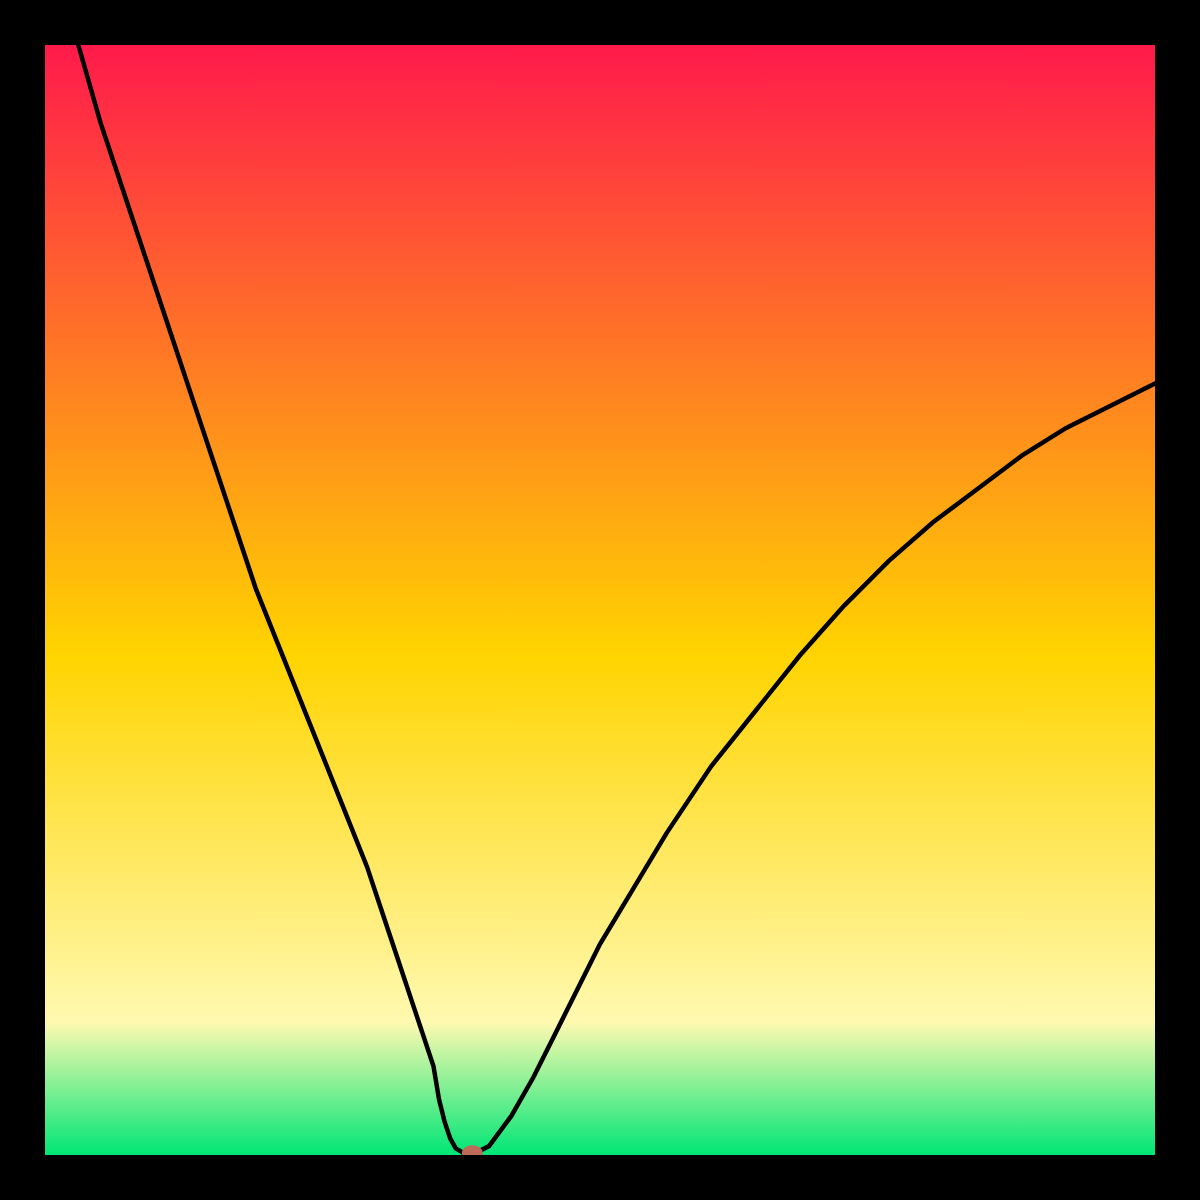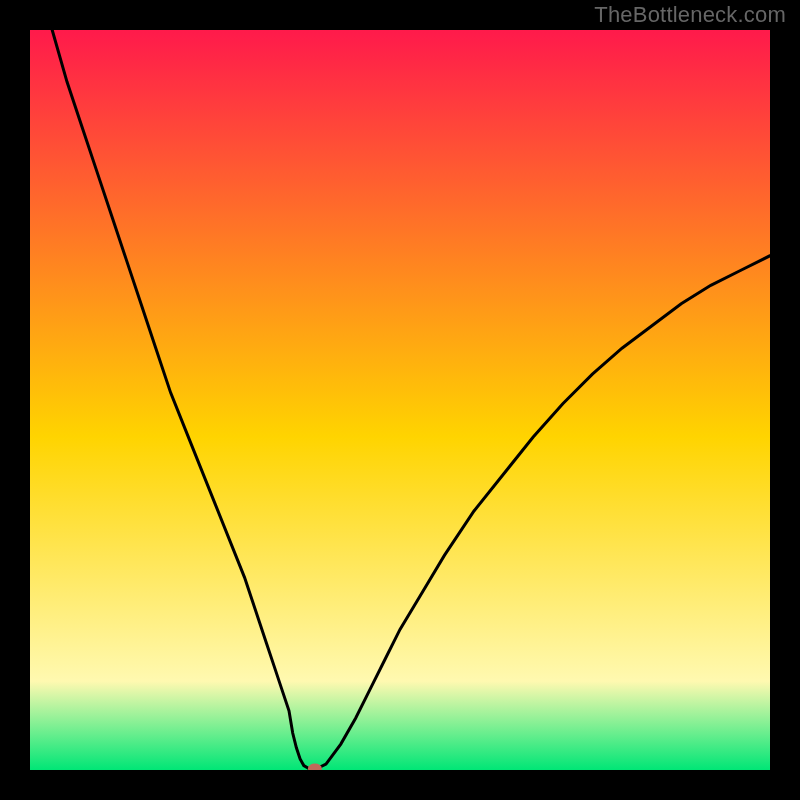--- a/index.html
+++ b/index.html
@@ -35,21 +35,20 @@
     height: 740px;
   }
   .plot svg {
     display: block;
   }
 </style>
 </head>
 <body>
 
 <div class="frame">
-  <div class="watermark">TheBottleneck.com</div>
 
   <div class="plot">
     <svg id="chart-svg" width="740" height="740" viewBox="0 0 740 740">
       <defs>
         <linearGradient id="bg-grad" x1="0" y1="0" x2="0" y2="1">
           <stop id="g0" offset="0%" stop-color="#ff1a4b"></stop>
           <stop id="g1" offset="55%" stop-color="#ffd400"></stop>
           <stop id="g2" offset="88%" stop-color="#fff9b0"></stop>
           <stop id="g3" offset="100%" stop-color="#00e676"></stop>
         </linearGradient>

